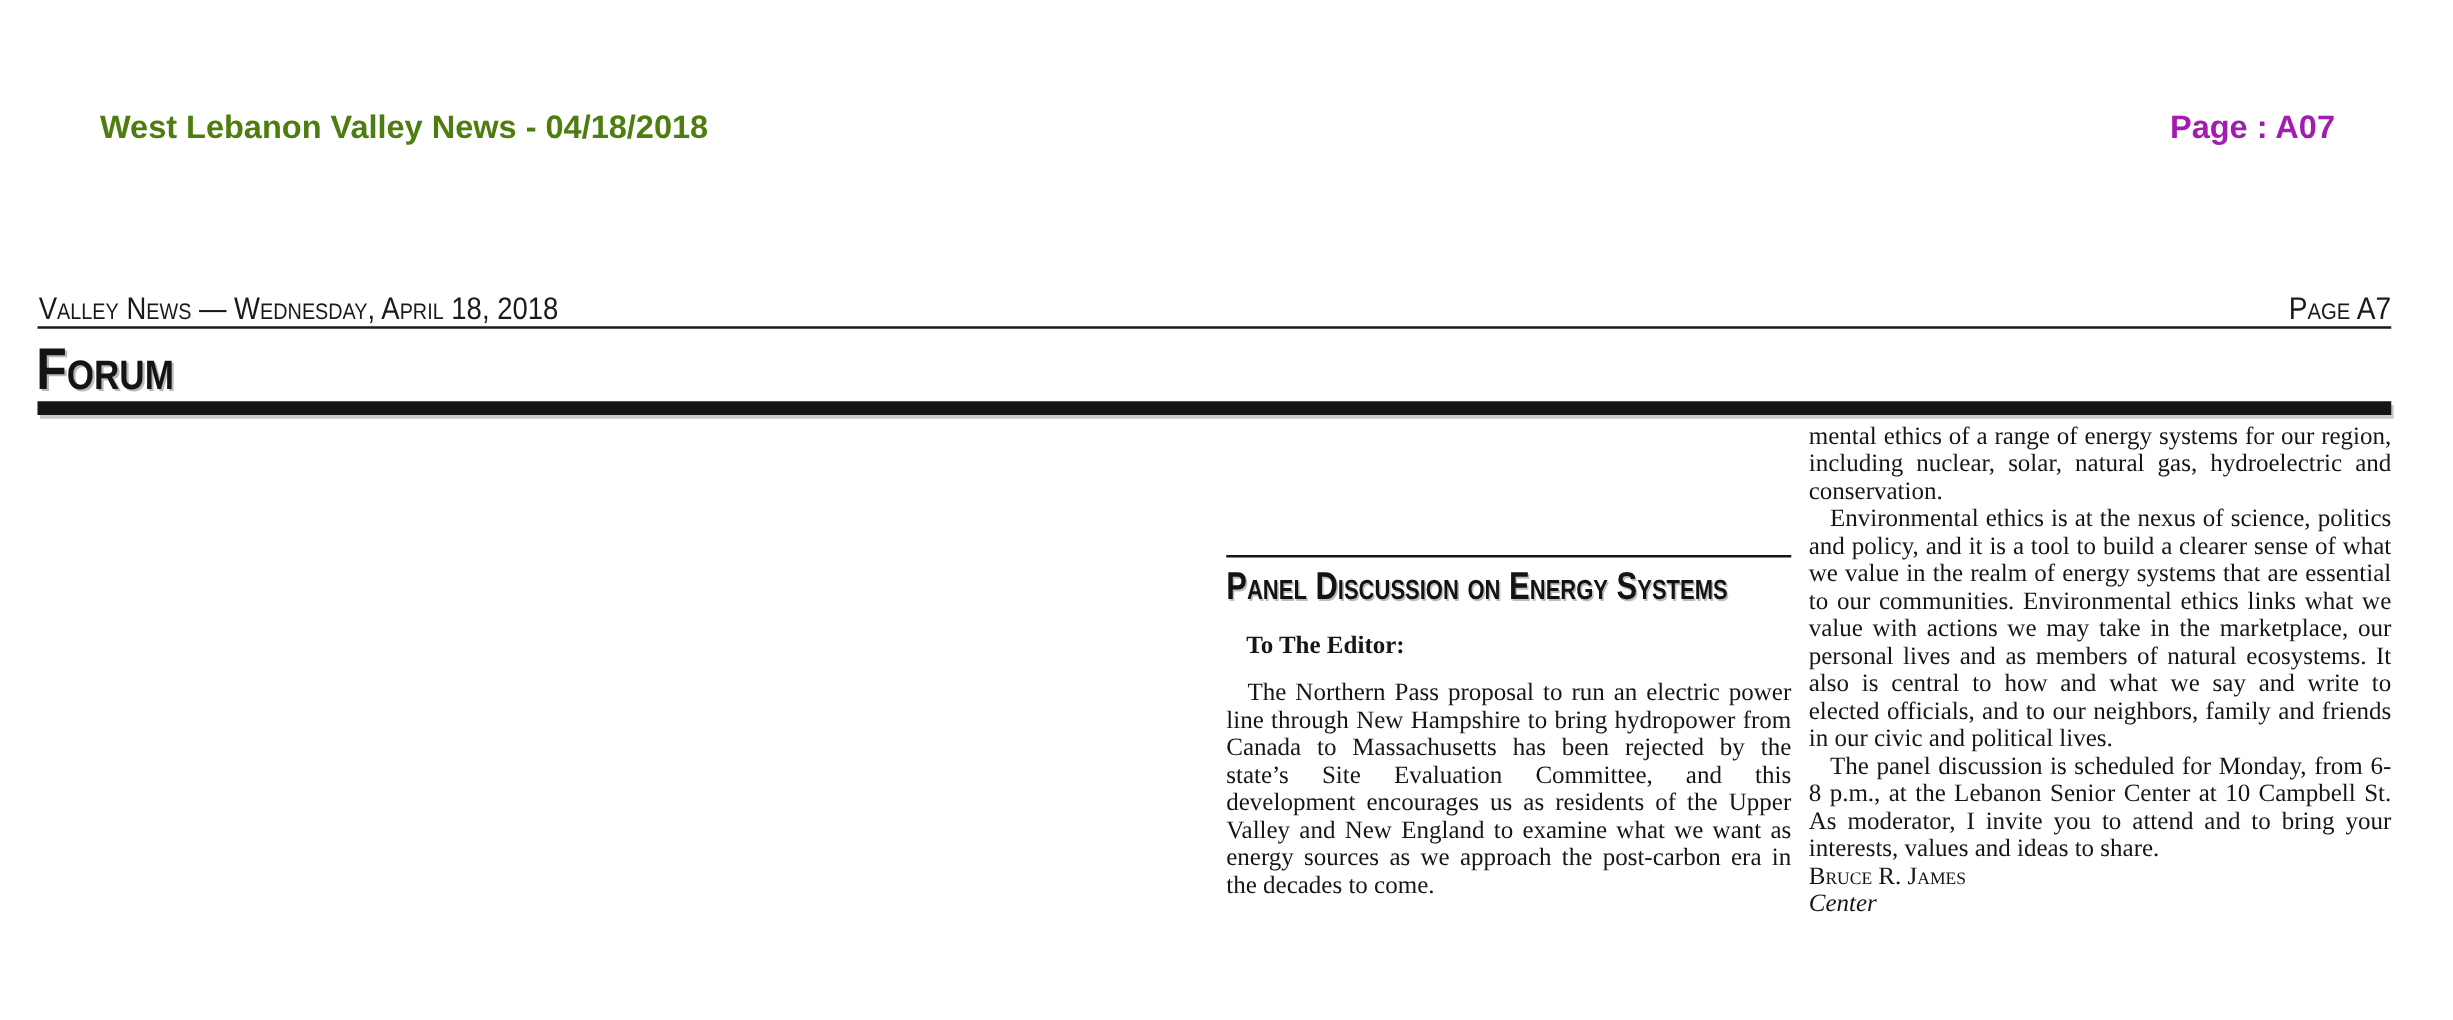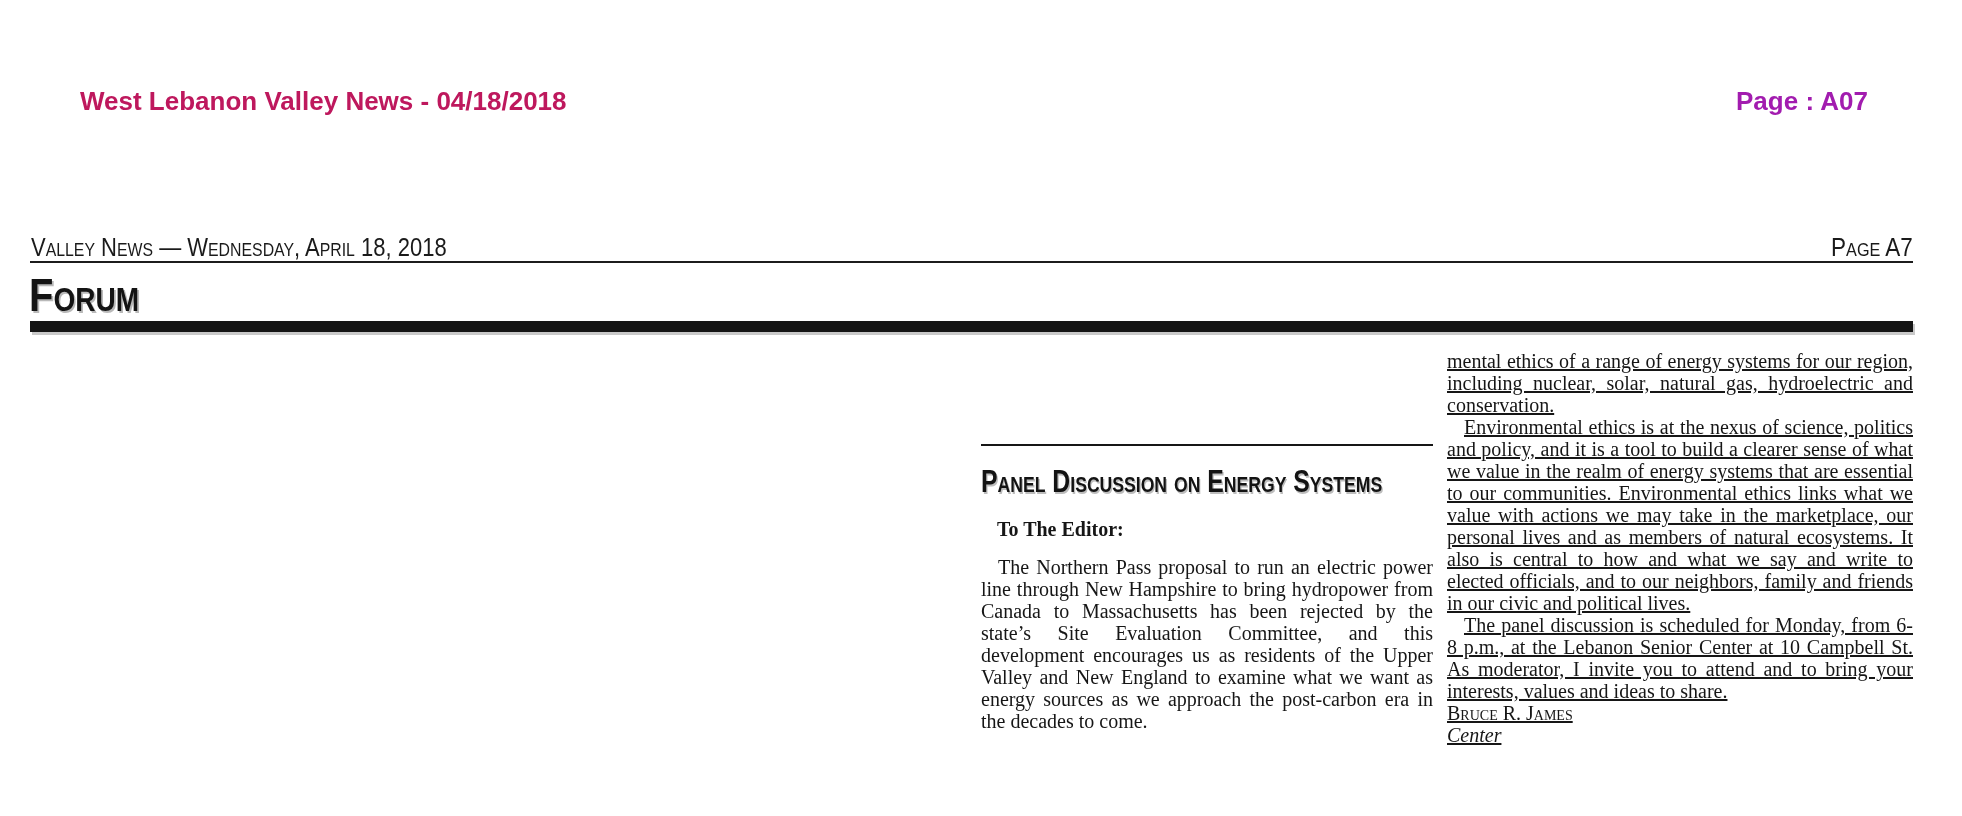--- a/index.html
+++ b/index.html
@@ -10,21 +10,21 @@
     background: #ffffff;
     color: #141414;
     font-family: "Liberation Serif", serif;
     overflow: hidden;
   }
 
   
   .export-title {
     position: absolute; left: 80px; top: 86px;
     font-family: "Liberation Sans", sans-serif;
-    font-weight: 700; font-size: 26px; color: #be185d;
+    font-weight: 700; font-size: 26px; color: #4d7c0f;
     white-space: nowrap;
   }
   .export-page {
     position: absolute; right: 94px; top: 86px;
     font-family: "Liberation Sans", sans-serif;
     font-weight: 700; font-size: 26px; color: #a21caf;
     white-space: nowrap;
   }
 
   
@@ -64,25 +64,25 @@
   }
 
   
   .col {
     position: absolute;
     font-size: 20px; line-height: 22px;
     text-align: justify;
     color: #161616;
   }
   .col-left  { left: 981px;  top: 444px; width: 452px; }
-  .col-right { left: 1447px; top: 350px; width: 466px; text-decoration: underline; }
+  .col-right { left: 1447px; top: 338px; width: 466px; }
 
   .headline-wrap {
     border-top: 2px solid #161616;
-    padding-top: 20px;
+    padding-top: 7px;
     margin-bottom: 21px;
   }
   .headline {
     margin: 0;
     font-family: "Liberation Sans", sans-serif;
     font-weight: 700; font-size: 31px; line-height: 1;
     font-variant: small-caps;
     white-space: nowrap;
     transform: scaleX(0.80); transform-origin: left top;
     color: #131313;

